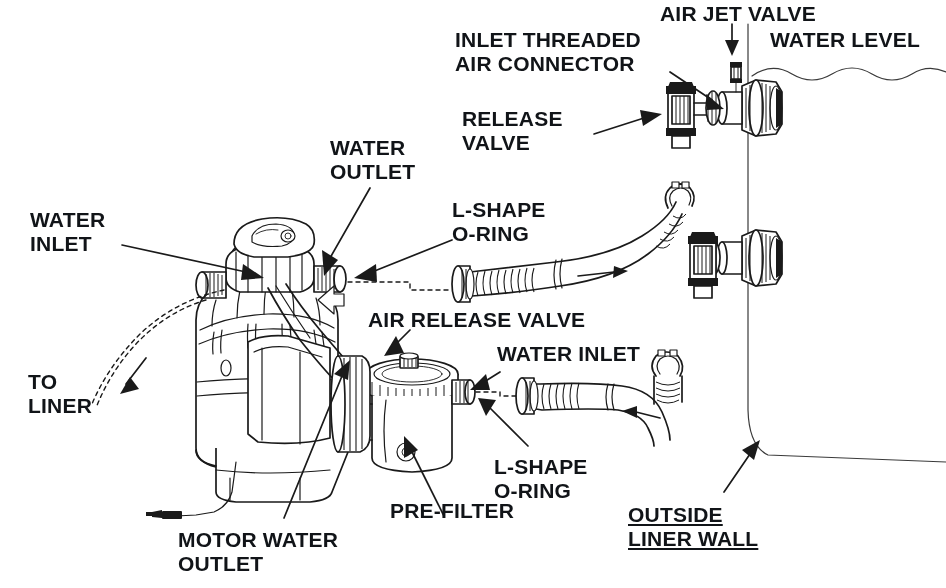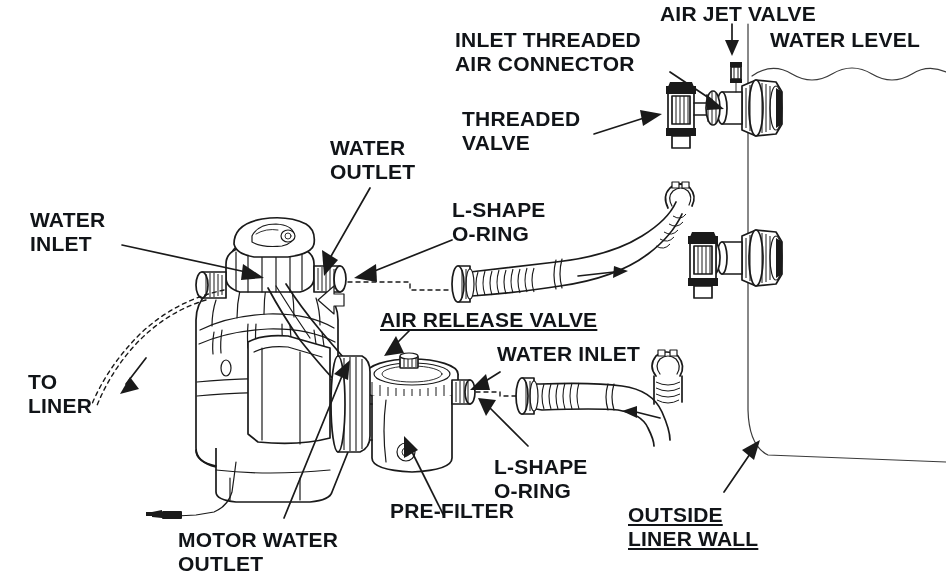--- a/index.html
+++ b/index.html
@@ -499,33 +499,33 @@
     </g>
   </svg>
 
   <div class="lbl" style="left:660px; top:2px; width:250px;">AIR JET VALVE</div>
 
   <div class="lbl left" style="left:770px; top:28px; width:180px;">WATER LEVEL</div>
 
   <div class="lbl" style="left:455px; top:28px; width:215px;">INLET THREADED
 AIR CONNECTOR</div>
 
-  <div class="lbl" style="left:462px; top:107px; width:150px;">THREADED
+  <div class="lbl" style="left:462px; top:107px; width:150px;">RELEASE
 VALVE</div>
 
   <div class="lbl" style="left:330px; top:136px; width:120px;">WATER
 OUTLET</div>
 
   <div class="lbl" style="left:452px; top:198px; width:130px;">L-SHAPE
 O-RING</div>
 
   <div class="lbl" style="left:30px; top:208px; width:110px;">WATER
 INLET</div>
 
-  <div class="lbl left" style="left:380px; top:308px; width:250px;text-decoration:underline;">AIR RELEASE VALVE</div>
+  <div class="lbl left" style="left:368px; top:308px; width:250px;">AIR RELEASE VALVE</div>
 
   <div class="lbl left" style="left:497px; top:342px; width:170px;">WATER INLET</div>
 
   <div class="lbl" style="left:28px; top:370px; width:95px;">TO
 LINER</div>
 
   <div class="lbl" style="left:494px; top:455px; width:130px;">L-SHAPE
 O-RING</div>
 
   <div class="lbl" style="left:628px; top:503px; width:190px;text-decoration:underline;">OUTSIDE

